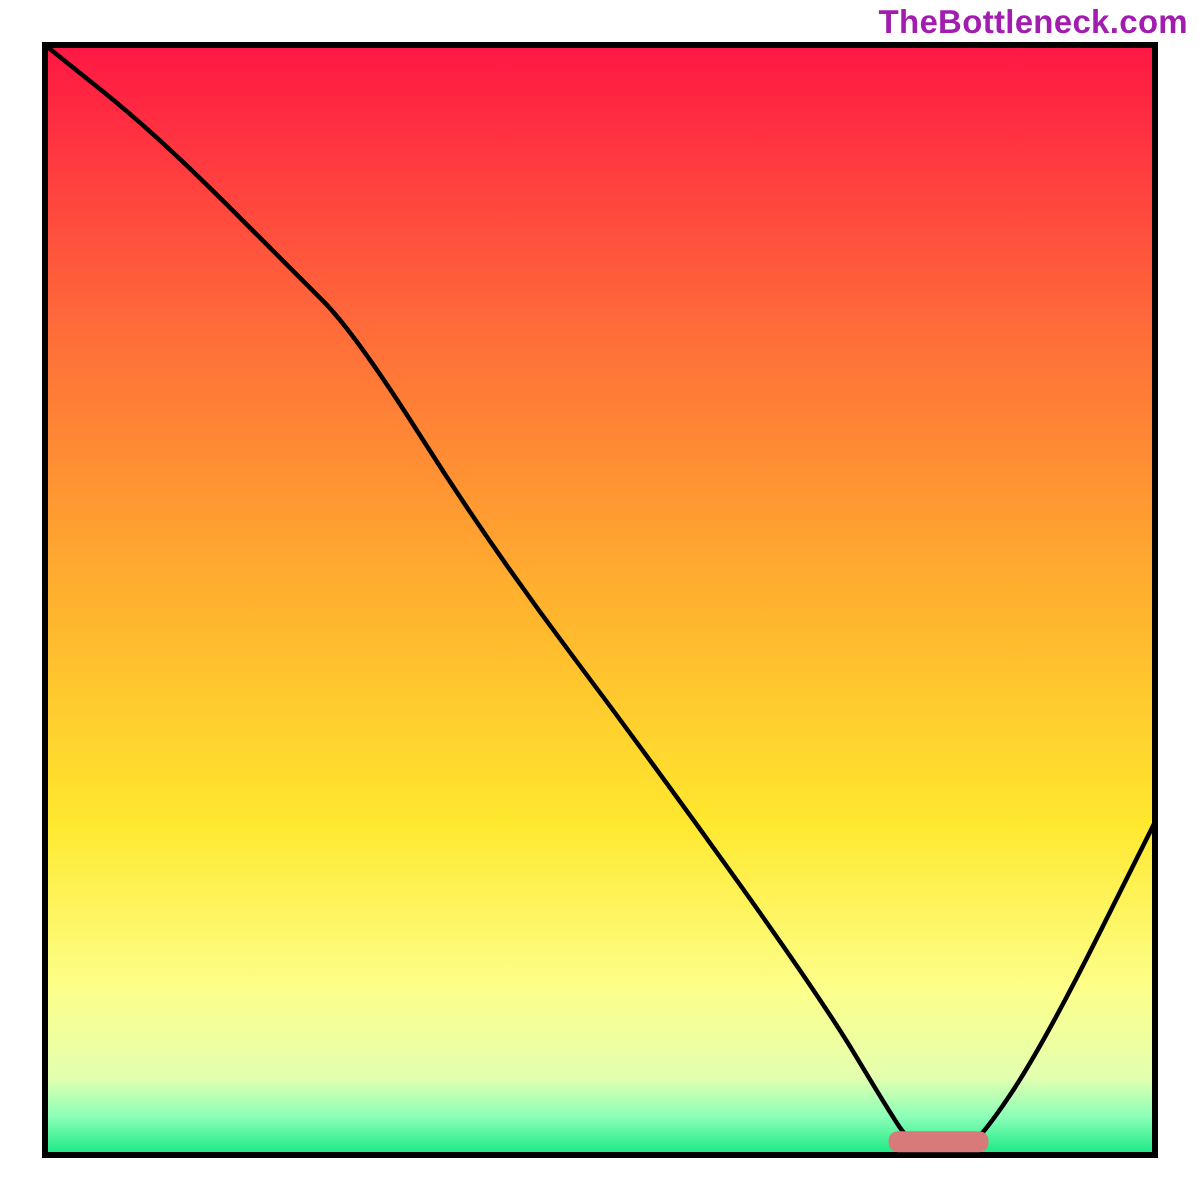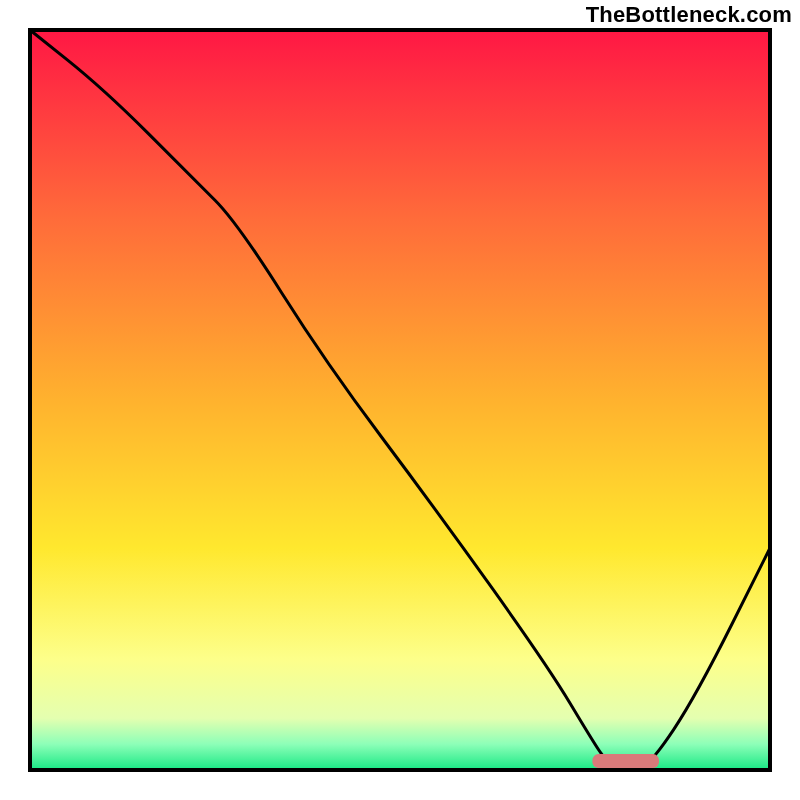--- a/index.html
+++ b/index.html
@@ -15,21 +15,21 @@
     position: relative;
     width: 800px;
     height: 800px;
   }
   .attribution {
     position: absolute;
     top: 2px;
     right: 8px;
     font-size: 22px;
     font-weight: 600;
-    color: #000000;
+    color: #a21caf;
     letter-spacing: 0.2px;
   }
   svg.chart {
     position: absolute;
     left: 0;
     top: 0;
   }
 </style>
 </head>
 <body>

